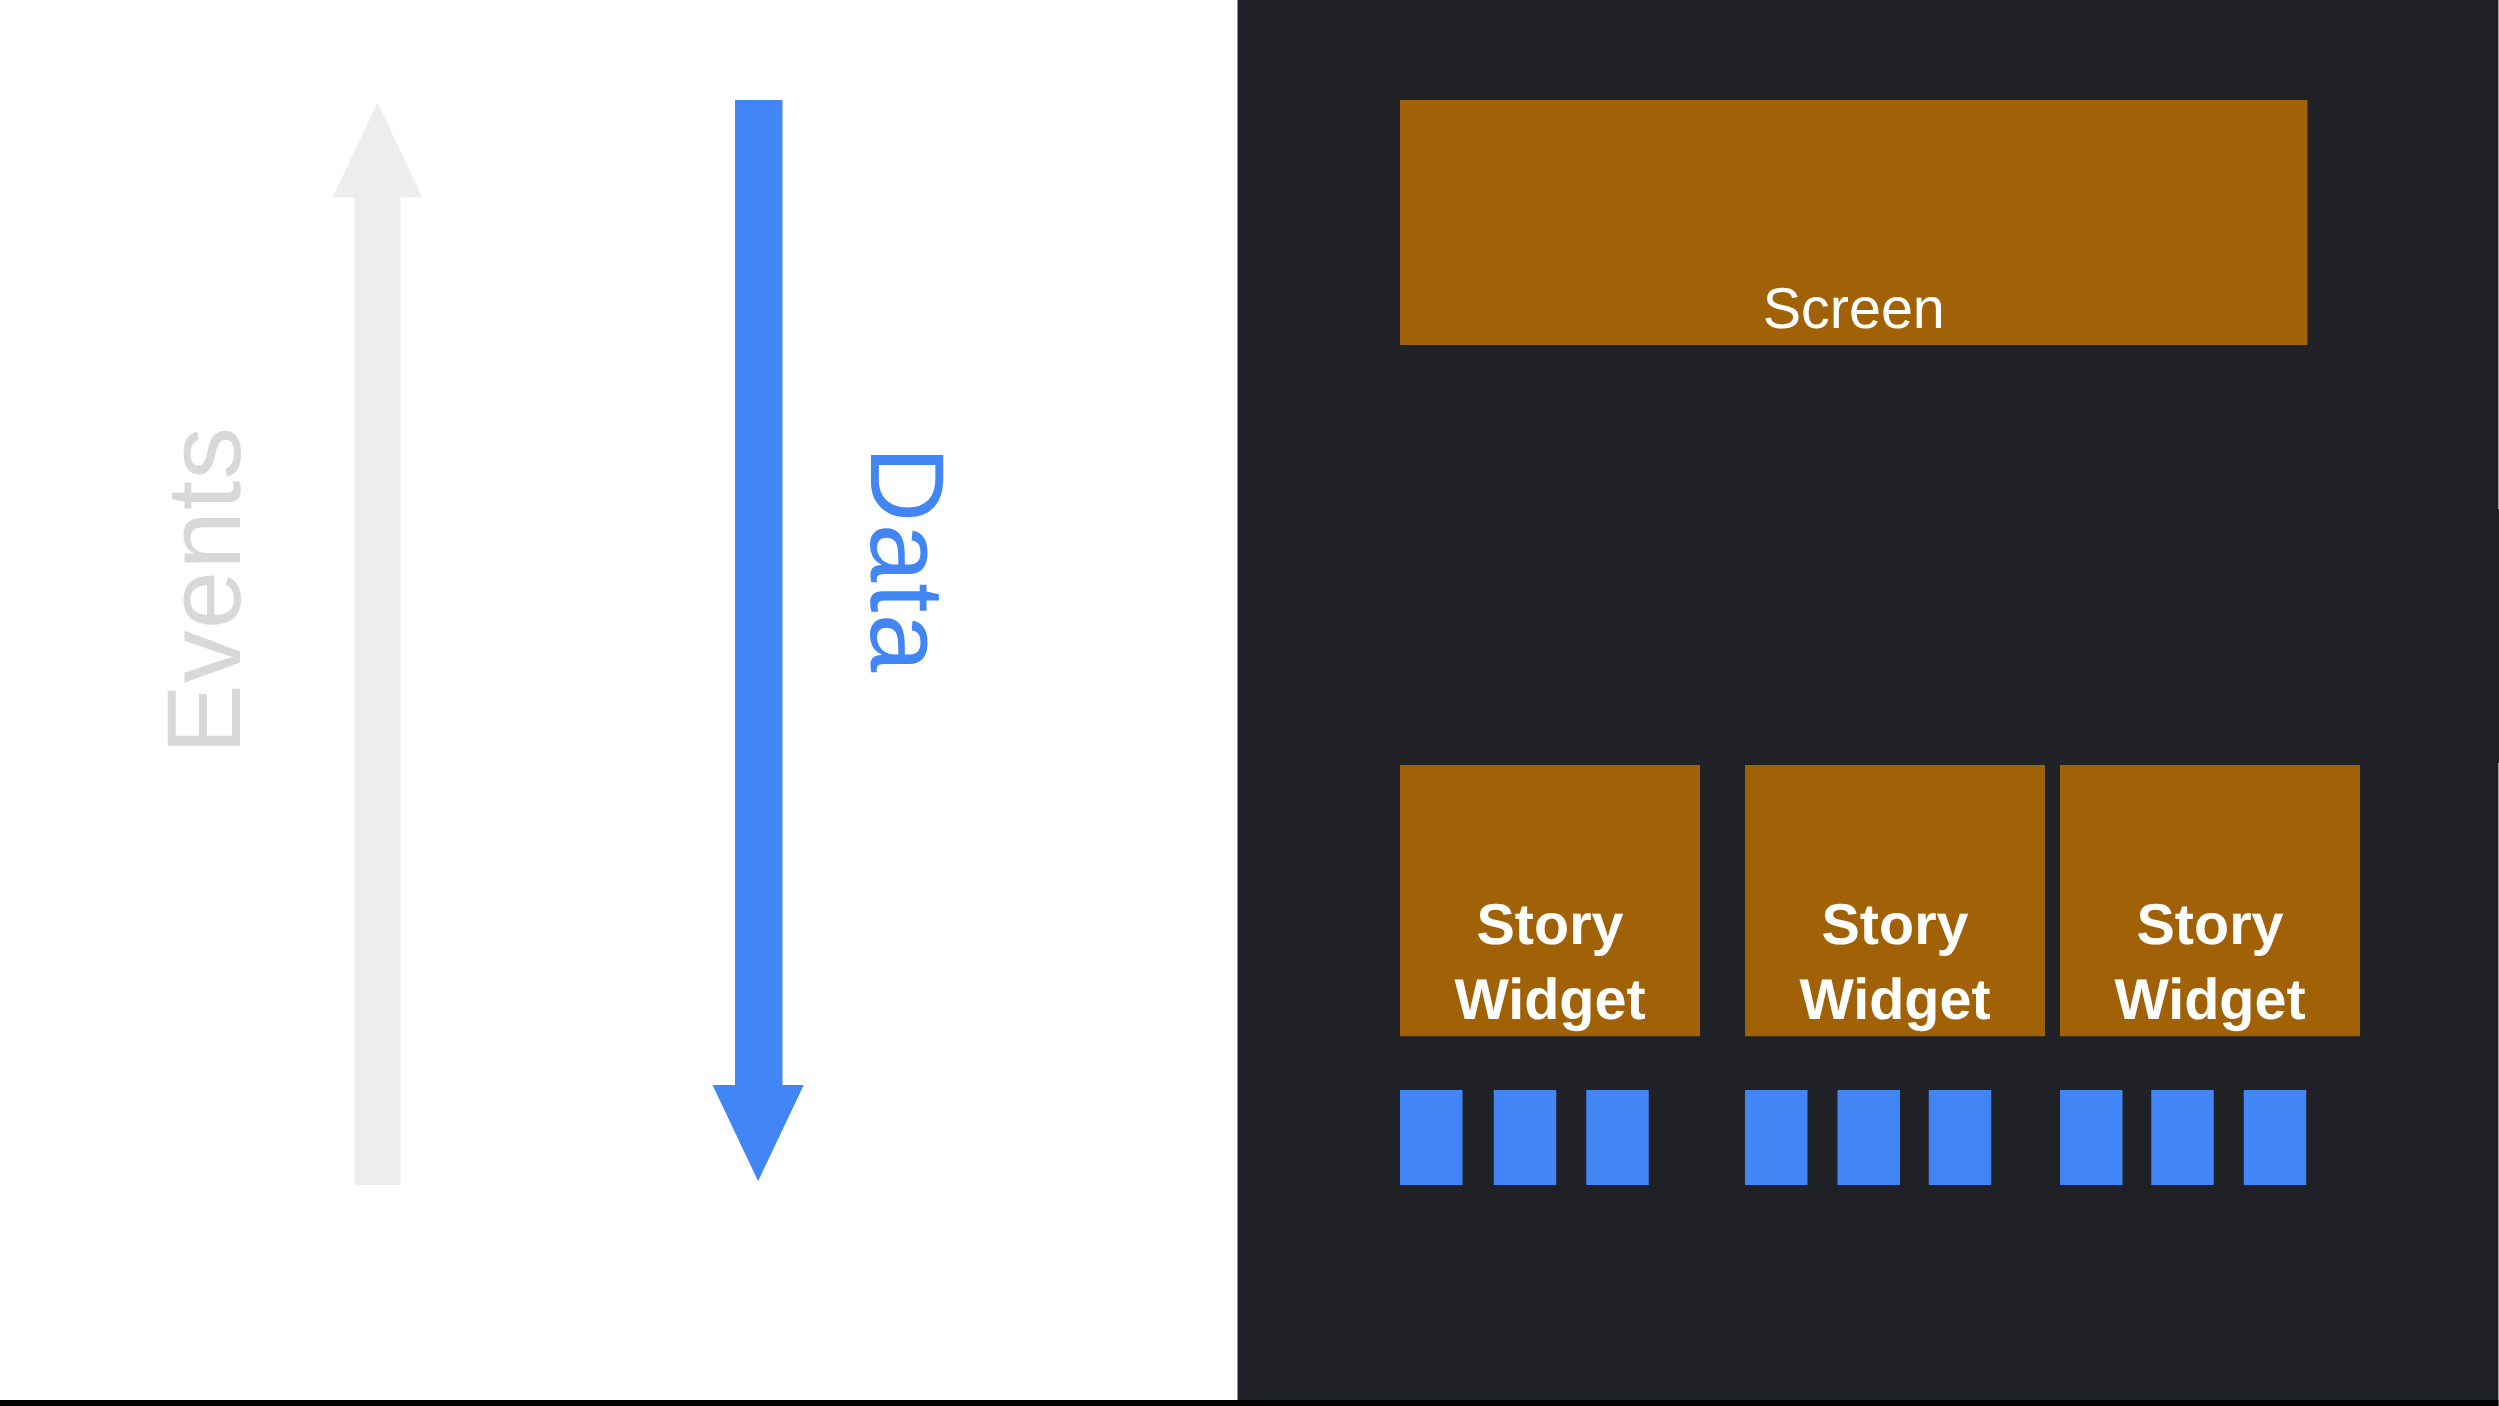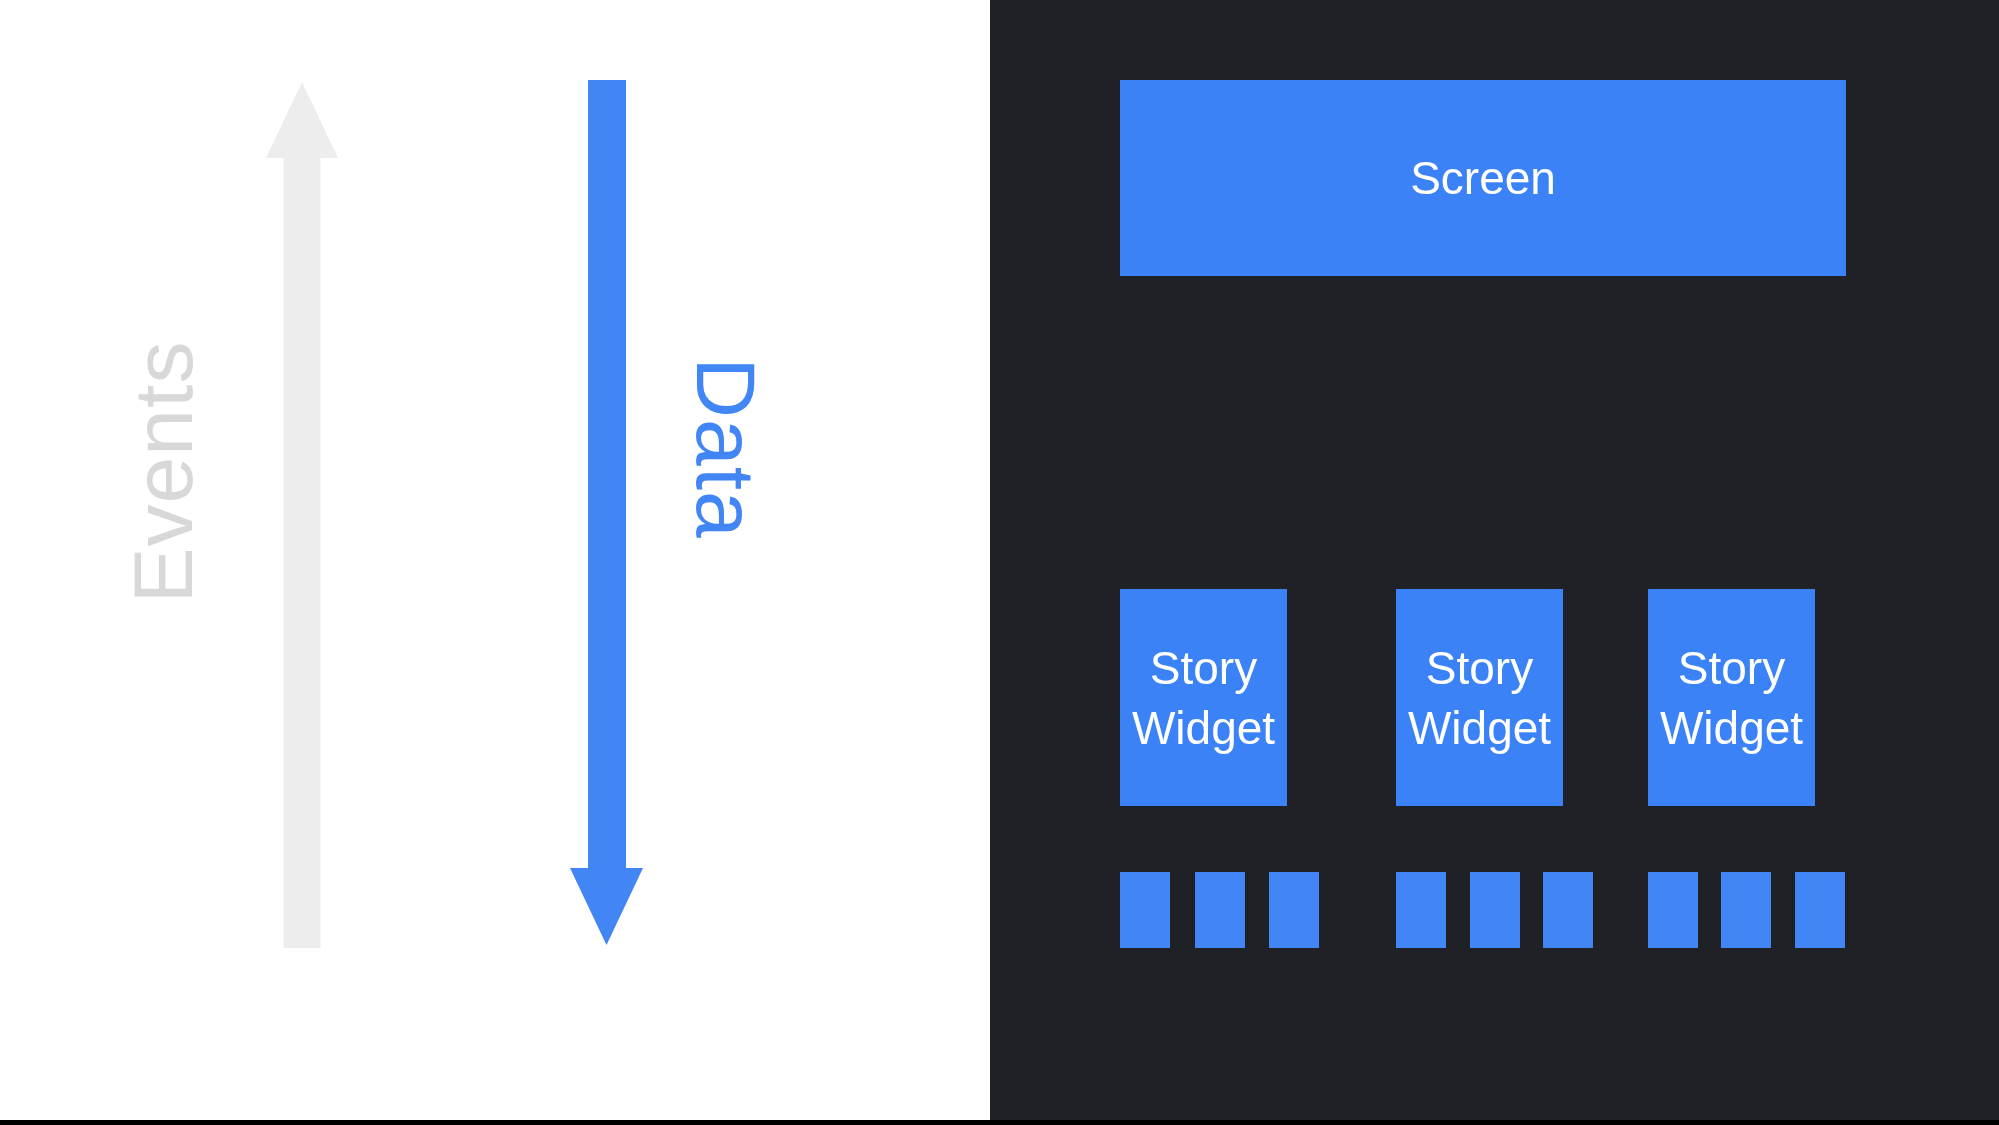--- a/index.html
+++ b/index.html
@@ -48,32 +48,32 @@
 
   
   .tree {
     position: absolute;
     left: 990px; top: 0;
     width: 1009px; height: 1125px;
     background: #1f2127;
   }
   .box {
     position: absolute;
-    background: #3b82f6;
+    background: #a16207;
     color: #ffffff;
     display: flex;
-    align-items: center;
+    align-items: flex-end;
     justify-content: center;
     text-align: center;
     font-size: 46px;
     line-height: 60px;
   }
   .box-screen   { left: 130px; top:  80px; width: 726px; height: 196px; }
   .box-newsfeed { left: 130px; top: 341px; width: 726px; height: 214px; }
-  .box-story    { top: 589px; width: 167px; height: 217px; }
+  .box-story    { top: 612px; width: 240px; height: 217px; font-weight: bold; }
   .story-1 { left: 130px; }
   .story-2 { left: 406px; }
   .story-3 { left: 658px; }
 
   .stripe {
     position: absolute;
     top: 872px;
     width: 50px; height: 76px;
     background: #4285f4;
   }

